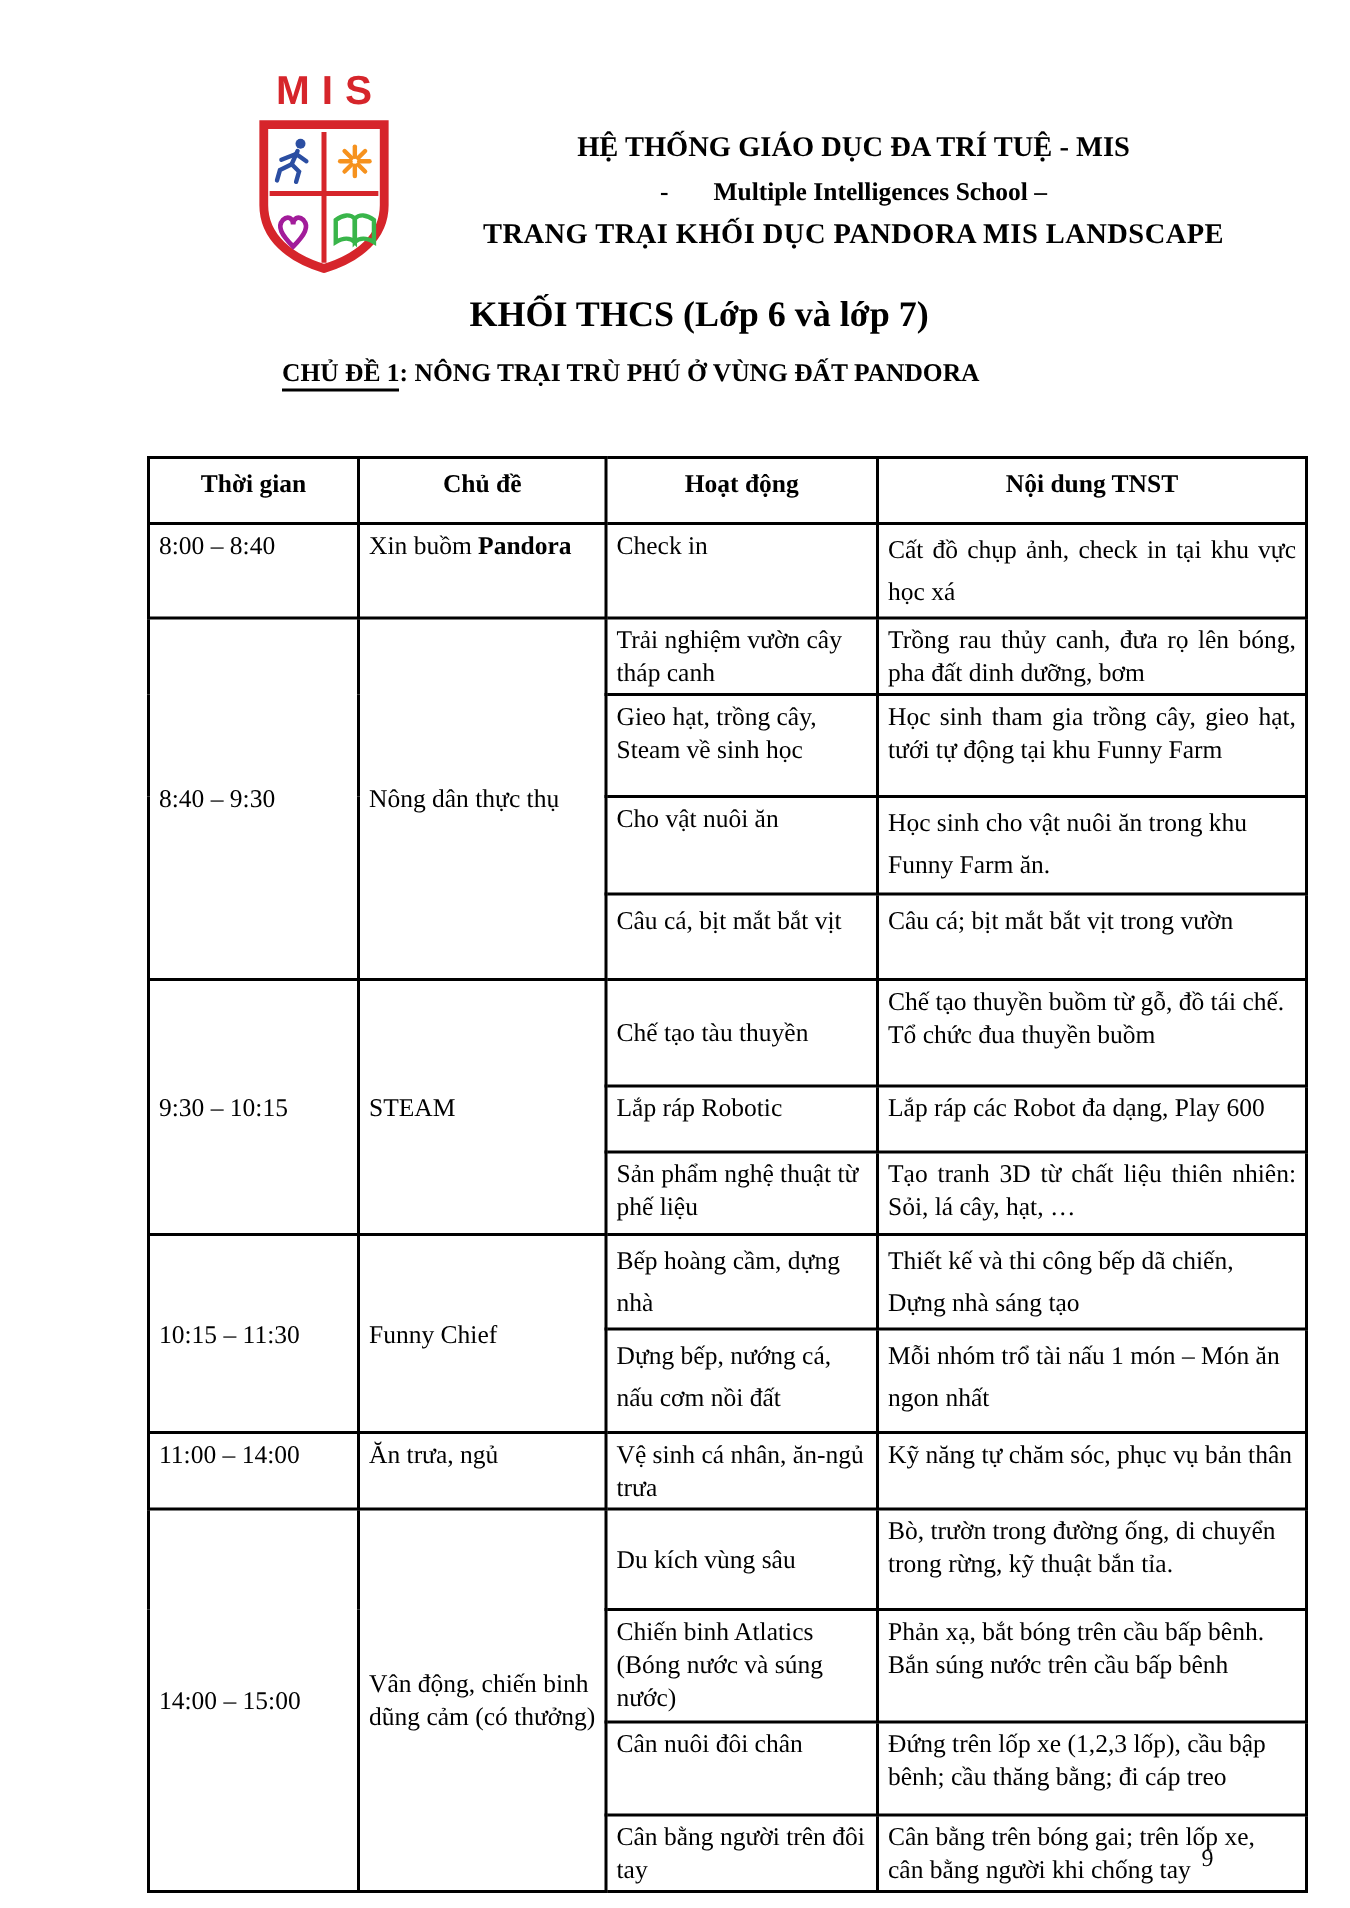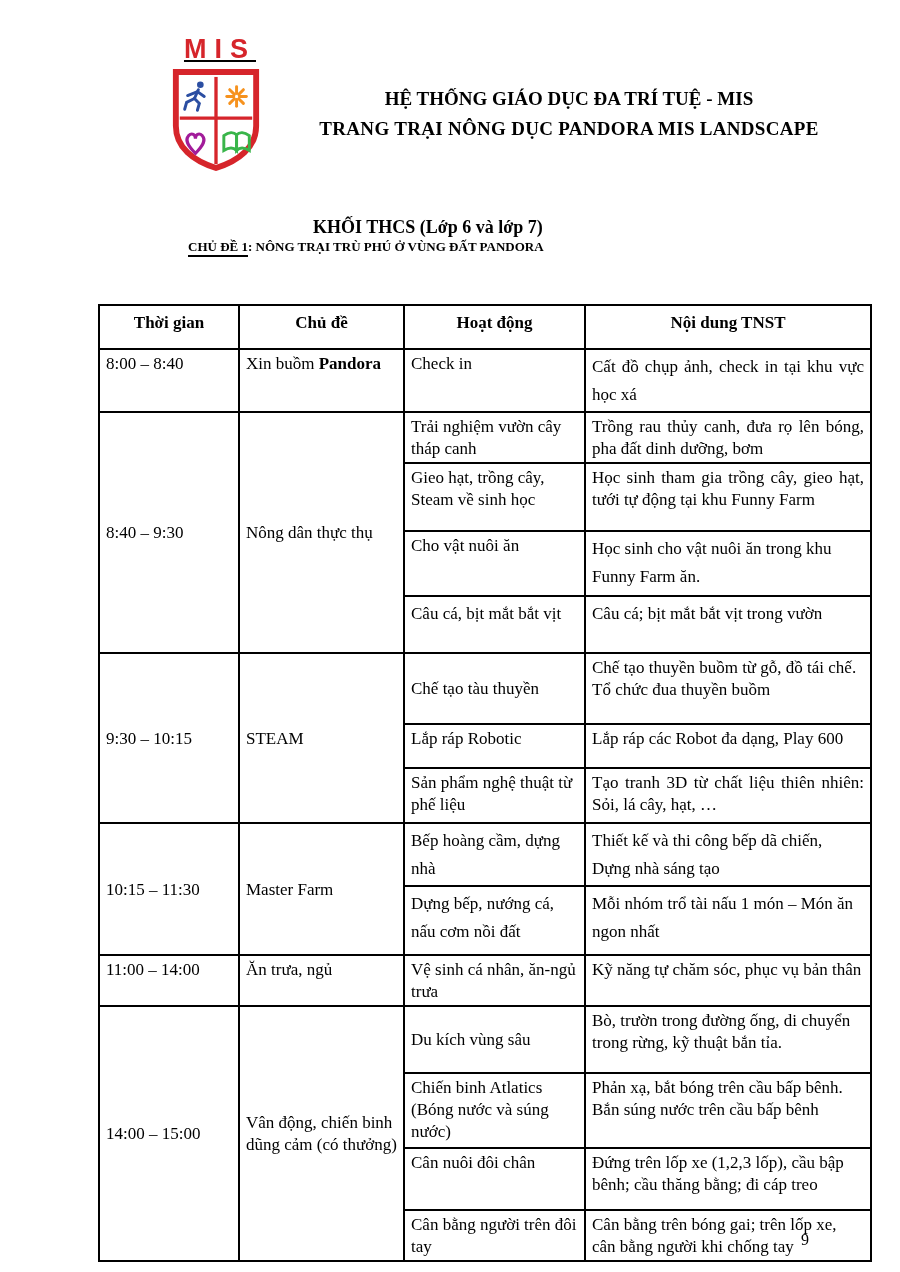--- a/index.html
+++ b/index.html
@@ -1,34 +1,34 @@
 <!DOCTYPE html>
 <html><head>
 <meta charset="utf-8">
 <style>
   html,body { margin:0; padding:0; background:#ffffff; }
   .page {
     position:relative; width:900px; height:1272px; background:#ffffff;
     font-family:"Liberation Serif", serif; color:#000; overflow:hidden;
   }
   
-  .logo { position:absolute; left:166px; top:36px; width:100px; text-align:center;text-decoration:underline; }
+  .logo { position:absolute; left:166px; top:47px; width:100px; text-align:center; }
   .logo-text {
     font-family:"Liberation Sans", sans-serif; font-weight:bold;
     font-size:27px; letter-spacing:8px; color:#d6252b; margin-left:8px; line-height:1;
   }
   .logo-shield { margin-top:6px; }
   
   .header-text { position:absolute; left:268px; top:88px; width:602px; text-align:center; font-weight:bold; }
   .ht1 { font-size:19px; }
   .ht2 { font-size:17px; margin-top:8px; }
   .ht2 .dash { display:inline-block; margin-right:30px; }
   .ht3 { font-size:19px; margin-top:8px; letter-spacing:0.3px; }
-  .section-title { position:absolute; left:313px; top:217px; font-weight:bold; font-size:18px; }
-  .topic-line { position:absolute; left:188px; top:239px; font-weight:bold; font-size:13px;text-align:center; }
+  .section-title { position:absolute; left:313px; top:197px; font-weight:bold; font-size:24px; }
+  .topic-line { position:absolute; left:188px; top:239px; font-weight:bold; font-size:17px;text-align:center; }
   .topic-underline { border-bottom:2.5px solid #000; padding-bottom:1px; }
   
   .table-wrap { position:absolute; left:98px; top:304px; }
   table.schedule { border-collapse:collapse; table-layout:fixed; width:772px; }
   .schedule col.c1 { width:140px; } .schedule col.c2 { width:165px; }
   .schedule col.c3 { width:181px; } .schedule col.c4 { width:286px; }
   .schedule th, .schedule td {
     border:2px solid #000; padding:3px 6px 2px 6px;
     font-size:17px; line-height:22px; vertical-align:top; overflow:hidden;
   }
@@ -76,21 +76,24 @@
         <g fill="none" stroke="#39b54a" stroke-width="3">
           <path d="M56,68 C61,64 66,64 69,67 L69,83 C66,80 61,80 56,83 Z"></path>
           <path d="M82,68 C77,64 72,64 69,67 L69,83 C72,80 77,80 82,83 Z"></path>
         </g>
       </svg>
     </div>
   </div>
 
   <div class="header-text">
     <div class="ht1">HỆ THỐNG GIÁO DỤC ĐA TRÍ TUỆ - MIS</div>
-    <div class="ht3">TRANG TRẠI NÔNG DỤC PANDORA MIS LANDSCAPE</div>
+    <div class="ht2">
+      <span class="dash">-</span><span>Multiple Intelligences School –</span>
+    </div>
+    <div class="ht3">TRANG TRẠI KHỐI DỤC PANDORA MIS LANDSCAPE</div>
   </div>
 
   <div class="section-title">KHỐI THCS (Lớp 6 và lớp 7)</div>
 
   <div class="topic-line">
     <span class="topic-underline">CHỦ ĐỀ 1</span><span>: NÔNG TRẠI TRÙ PHÚ Ở VÙNG ĐẤT PANDORA</span>
   </div>
 
   <div class="table-wrap">
     <table class="schedule">
@@ -146,21 +149,21 @@
         <td>Lắp ráp Robotic</td>
         <td class="just">Lắp ráp các Robot đa dạng, Play 600</td>
       </tr>
       <tr style="height:55px">
         <td>Sản phẩm nghệ thuật từ phế liệu</td>
         <td class="just">Tạo tranh 3D từ chất liệu thiên nhiên: Sỏi, lá cây, hạt, …</td>
       </tr>
 
       <tr style="height:61px">
         <td class="group" rowspan="2">10:15 – 11:30</td>
-        <td class="group" rowspan="2">Master Farm</td>
+        <td class="group" rowspan="2">Funny Chief</td>
         <td class="lh-tall">Bếp hoàng cầm, dựng nhà</td>
         <td class="lh-tall">Thiết kế và thi công bếp dã chiến, Dựng nhà sáng tạo</td>
       </tr>
       <tr style="height:69px">
         <td class="lh-tall">Dựng bếp, nướng cá, nấu cơm nồi đất</td>
         <td class="lh-tall">Mỗi nhóm trổ tài nấu 1 món – Món ăn ngon nhất</td>
       </tr>
 
       <tr style="height:49px">
         <td>11:00 – 14:00</td>

